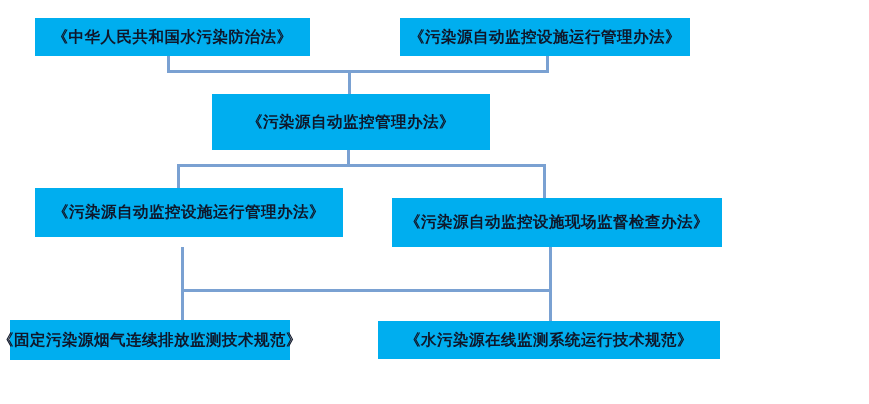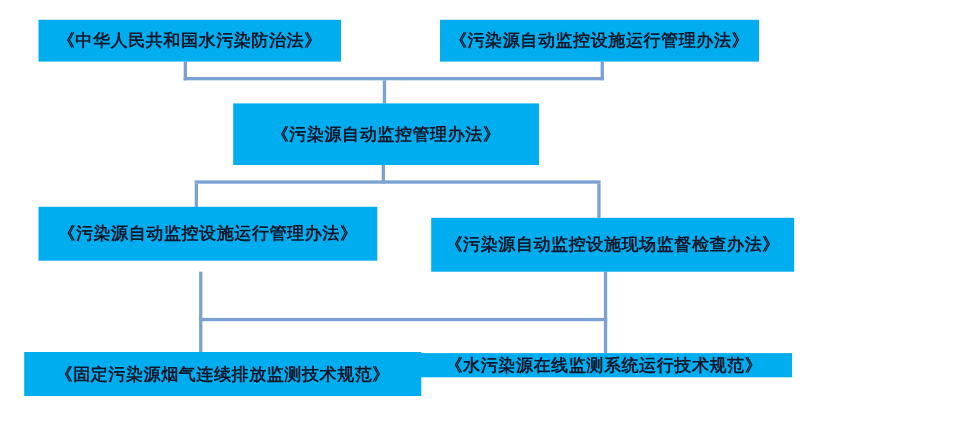--- a/index.html
+++ b/index.html
@@ -35,22 +35,22 @@
   }
   
   .n-water-law  { left: 35px;  top: 18px;  width: 275px; height: 38px; }
   .n-air-law    { left: 400px; top: 18px;  width: 290px; height: 38px; }
   
   .n-auto-measures { left: 212px; top: 94px; width: 278px; height: 56px; }
   
   .n-facility-operation { left: 35px;  top: 188px; width: 308px; height: 49px; }
   .n-onsite-inspection  { left: 392px; top: 198px; width: 330px; height: 49px; }
   
-  .n-flue-gas-spec      { left: 22px;  top: 320px; width: 361px; height: 40px; }
-  .n-water-online-spec  { left: 378px; top: 321px; width: 342px; height: 22px; }
+  .n-flue-gas-spec      { left: 10px;  top: 320px; width: 280px; height: 40px; }
+  .n-water-online-spec  { left: 378px; top: 321px; width: 342px; height: 38px; }
 
   
   .l-c1-left-drop   { left: 167px; top: 56px;  width: 3px;   height: 17px; }
   .l-c1-right-drop  { left: 546px; top: 56px;  width: 3px;   height: 17px; }
   .l-c1-hbar        { left: 167px; top: 70px;  width: 382px; height: 3px;  }
   .l-c1-center-drop { left: 348px; top: 73px;  width: 3px;   height: 21px; }
 
   
   .l-c2-center-drop { left: 347px; top: 139px; width: 3px;   height: 28px; }
   .l-c2-hbar        { left: 177px; top: 164px; width: 369px; height: 3px;  }

